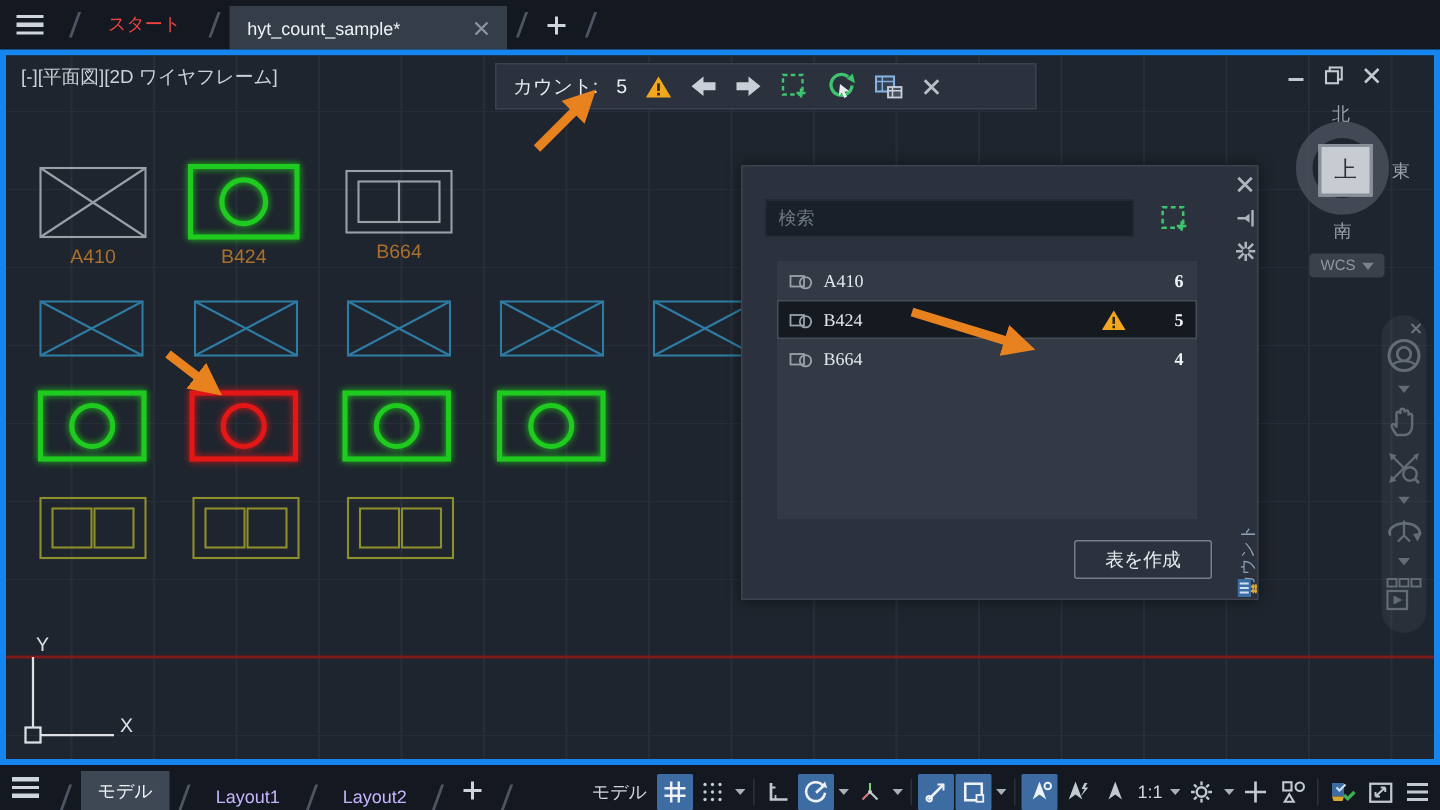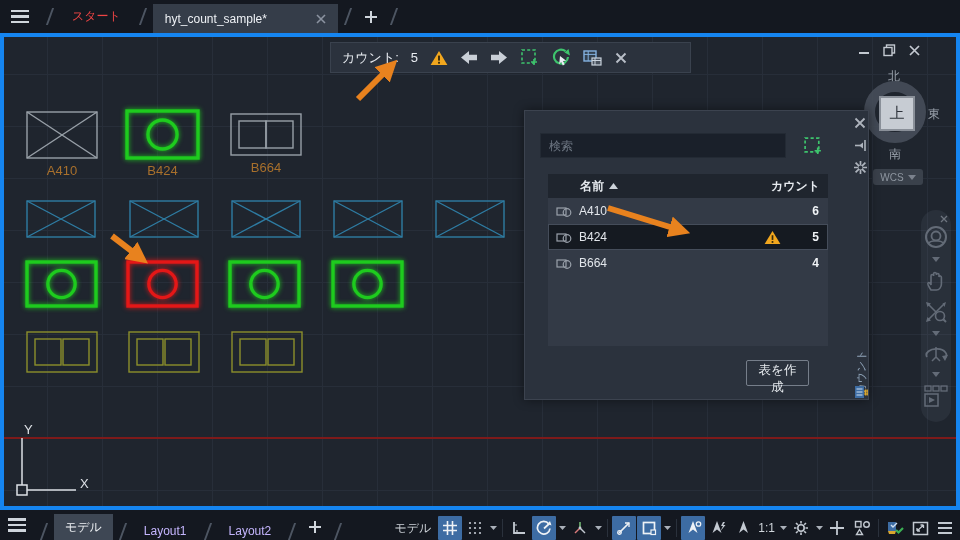--- a/index.html
+++ b/index.html
@@ -54,37 +54,37 @@
        display:flex;align-items:center;justify-content:center;gap:4px;color:#8e96a0;font-size:10px;cursor:pointer;}
 
   
   .navbar{position:absolute;left:917px;top:173px;width:30px;height:212px;z-index:15;
           background:rgba(140,150,165,.10);border-radius:15px;display:flex;flex-direction:column;
           align-items:center;padding-top:14px;gap:7px;}
   .nav-close{position:absolute;right:3px;top:2px;cursor:pointer;opacity:.7;}
   .nv{display:flex;align-items:center;justify-content:center;cursor:pointer;opacity:.85;}
 
   
-  .palette{position:absolute;left:520px;top:73px;width:345px;height:290px;z-index:30;
-           background:#2b323d;border:1px solid #3c434f;box-shadow:0 0 10px rgba(0,0,0,.45);}
+  .palette{position:absolute;left:490px;top:73px;width:345px;height:290px;z-index:30;
+           background:#2b323d;border:1px solid #3c434f;box-shadow:0 0 10px rgba(0,0,0,.45);font-family:Liberation Serif, serif;}
   .search{position:absolute;left:15px;top:22px;width:246px;height:25px;background:#1a202a;
           border:1px solid #232a34;color:#cfd5dc;padding:0 8px;font:inherit;outline:none;}
   .search::placeholder{color:#6d7682;}
   .psel{position:absolute;left:278px;top:25px;cursor:pointer;}
   .ptable{position:absolute;left:23px;top:63px;width:280px;height:172px;background:#333a46;}
   .phead{height:24px;background:#1f252e;display:flex;align-items:center;font-weight:bold;color:#e6eaef;}
   .phead .hname{margin-left:32px;display:flex;align-items:center;gap:5px;cursor:pointer;}
   .phead .hcount{margin-left:auto;margin-right:8px;cursor:pointer;}
   .prow{height:26px;display:flex;align-items:center;cursor:pointer;border:1px solid transparent;}
   .prow.sel{background:#151a21;border-color:#454d5a;}
   .picon{width:30px;display:flex;justify-content:center;}
   .pname{color:#e2e6eb;}
   .pwarn{margin-left:auto;display:flex;align-items:center;}
   .pcount{width:38px;text-align:right;margin-right:8px;font-weight:600;color:#f0f3f6;}
-  .create-btn{position:absolute;left:221px;top:249px;width:63px;height:26px;background:transparent;
+  .create-btn{position:absolute;left:221px;top:249px;width:92px;height:26px;background:transparent;
               border:1px solid #767e8a;border-radius:2px;color:#e8ecf0;font:inherit;font-size:12.5px;cursor:pointer;}
   .pstrip-ic{position:absolute;left:329px;cursor:pointer;display:flex;}
   .ptitle{position:absolute;left:306px;top:254px;width:60px;height:14px;text-align:center;
           transform:rotate(-90deg);color:#8fa3b8;font-size:11px;white-space:nowrap;}
   .pcount-ic{position:absolute;left:330px;top:274px;cursor:pointer;}
 
   
   .ucs{position:absolute;left:8px;top:385px;z-index:3;}
 
   
@@ -205,20 +205,21 @@
             <rect x="133" y="302" width="26" height="26" fill="none" stroke="#8c8f2c" stroke-width="1.4"></rect>
             <rect x="161" y="302" width="26" height="26" fill="none" stroke="#8c8f2c" stroke-width="1.4"></rect>
           </g>
           <g>
             <rect x="228" y="295" width="70" height="40" fill="none" stroke="#8c8f2c" stroke-width="1.4"></rect>
             <rect x="236" y="302" width="26" height="26" fill="none" stroke="#8c8f2c" stroke-width="1.4"></rect>
             <rect x="264" y="302" width="26" height="26" fill="none" stroke="#8c8f2c" stroke-width="1.4"></rect>
           </g>
         </svg>
 
+      <div class="viewport-label">[-][平面図][2D ワイヤフレーム]</div>
 
       <div class="win-controls">
         <span class="wbtn">
           <svg width="12" height="12" viewBox="0 0 12 12">
               <rect x="1" y="8" width="10" height="2" fill="#c3c9d1"></rect>
             </svg>
           </span>
         <span class="wbtn">
           <svg width="13" height="13" viewBox="0 0 13 13">
               <rect x="3.5" y="1" width="8" height="8" fill="none" stroke="#c3c9d1" stroke-width="1.4"></rect>
@@ -356,29 +357,20 @@
 
       <div class="palette">
         <input class="search" placeholder="検索" style="">
         <span class="psel">
           <svg width="20" height="20" viewBox="0 0 19 19">
               <rect x="2" y="2" width="13" height="13" fill="none" stroke="#3ec46d" stroke-width="1.6" stroke-dasharray="3,2.2"></rect>
               <path d="M14 11v6M11 14h6" stroke="#3ec46d" stroke-width="1.6"></path>
             </svg></span>
 
         <div class="ptable">
-          <div class="phead">
-            <span class="hname">
-              <span>名前</span>
-              <svg width="9" height="6" viewBox="0 0 9 6">
-                  <polygon points="4.5,0 9,6 0,6" fill="#cdd3da"></polygon>
-                </svg>
-            </span>
-            <span class="hcount">カウント</span>
-          </div>
           <div>
               <div class="prow">
                 <span class="picon">
                   <svg width="16" height="13" viewBox="0 0 16 13">
                     <rect x="1" y="3" width="9" height="7" fill="none" stroke="#9aa1ab" stroke-width="1.2"></rect>
                     <circle cx="11" cy="7.5" r="3.8" fill="none" stroke="#9aa1ab" stroke-width="1.2"></circle>
                   </svg>
                 </span>
                 <span class="pname">A410</span>
                 <span class="pwarn"></span>

